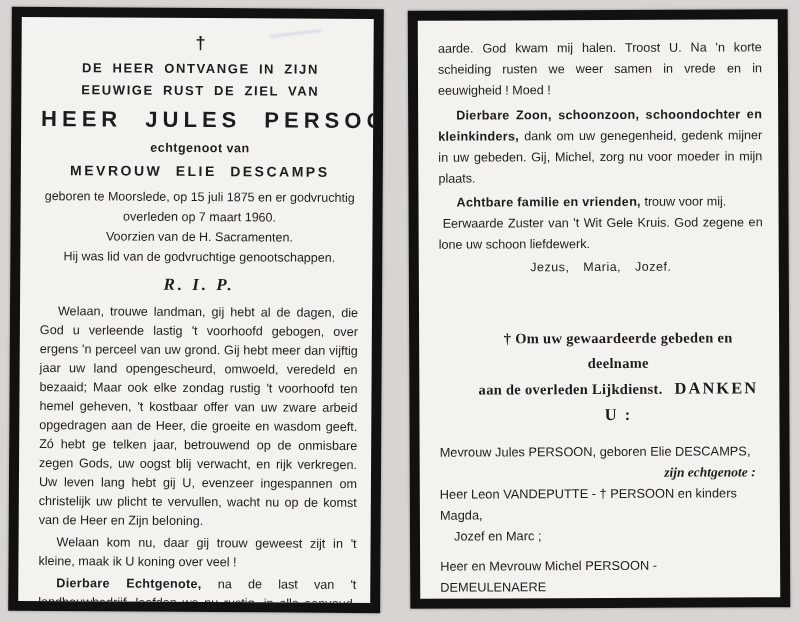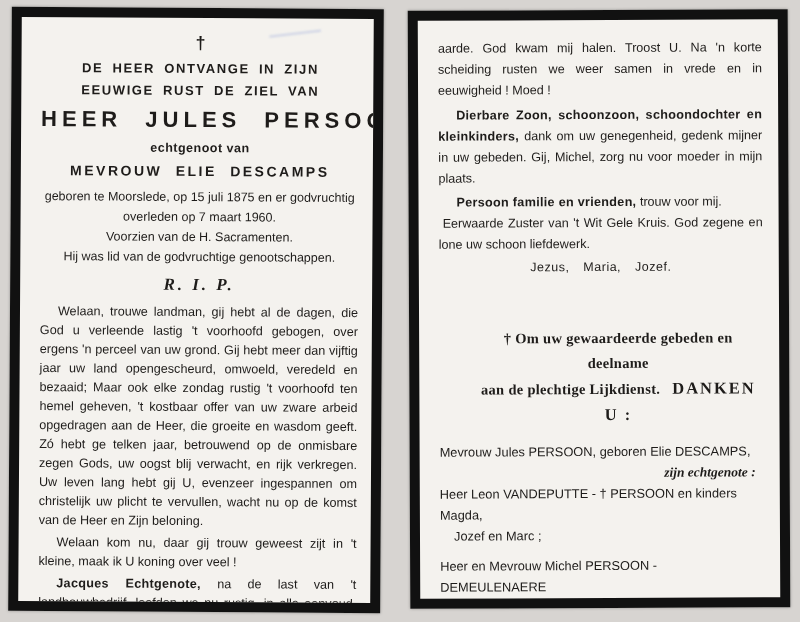--- a/index.html
+++ b/index.html
@@ -126,41 +126,41 @@
       <div class="center birth-line">overleden op 7 maart 1960.</div>
       <div class="center birth-line">Voorzien van de H. Sacramenten.</div>
       <div class="center birth-line">Hij was lid van de godvruchtige genootschappen.</div>
 
       <div class="center rip">R. I. P.</div>
 
       <p class="para para-1">Welaan, trouwe landman, gij hebt al de dagen, die God u verleende lastig 't voorhoofd gebogen, over ergens 'n perceel van uw grond. Gij hebt meer dan vijftig jaar uw land opengescheurd, omwoeld, veredeld en bezaaid; Maar ook elke zondag rustig 't voorhoofd ten hemel geheven, 't kostbaar offer van uw zware arbeid opgedragen aan de Heer, die groeite en wasdom geeft. Zó hebt ge telken jaar, betrouwend op de onmisbare zegen Gods, uw oogst blij verwacht, en rijk verkregen. Uw leven lang hebt gij U, evenzeer ingespannen om christelijk uw plicht te vervullen, wacht nu op de komst van de Heer en Zijn beloning.</p>
 
       <p class="para para-2">Welaan kom nu, daar gij trouw geweest zijt in 't kleine, maak ik U koning over veel !</p>
 
-      <p class="para para-3"><span class="lead">Jacques Echtgenote,</span><span> na de last van 't landbouwbedrijf, leefden we nu rustig, in alle eenvoud, gesparig van de zoete vrucht van onze bittere arbeid. Helaas, niets blijft duren op</span></p>
+      <p class="para para-3"><span class="lead">Dierbare Echtgenote,</span><span> na de last van 't landbouwbedrijf, leefden we nu rustig, in alle eenvoud, gesparig van de zoete vrucht van onze bittere arbeid. Helaas, niets blijft duren op</span></p>
 
     </div>
   </div>
 
   <div class="card right-card">
     <div class="inner right-inner">
 
       <p class="para r-para-1">aarde. God kwam mij halen. Troost U. Na 'n korte scheiding rusten we weer samen in vrede en in eeuwigheid ! Moed !</p>
 
       <p class="para r-para-2"><span class="lead">Dierbare Zoon, schoonzoon, schoondochter en kleinkinders,</span><span> dank om uw genegenheid, gedenk mijner in uw gebeden. Gij, Michel, zorg nu voor moeder in mijn plaats.</span></p>
 
-      <p class="para r-para-3"><span class="lead">Persoon familie en vrienden,</span><span> trouw voor mij.</span></p>
+      <p class="para r-para-3"><span class="lead">Achtbare familie en vrienden,</span><span> trouw voor mij.</span></p>
 
       <p class="para r-para-4">Eerwaarde Zuster van 't Wit Gele Kruis. God zegene en lone uw schoon liefdewerk.</p>
 
       <div class="center jmj">Jezus, Maria, Jozef.</div>
 
       <div class="thanks">
         <div>† Om uw gewaardeerde gebeden en deelname</div>
-        <div><span>aan de plechtige Lijkdienst.</span><span class="danken">DANKEN U :</span></div>
+        <div><span>aan de overleden Lijkdienst.</span><span class="danken">DANKEN U :</span></div>
       </div>
 
       <div class="family">
 
         <div class="fam-entry">
           <div class="fam-line">Mevrouw Jules PERSOON, geboren Elie DESCAMPS,</div>
           <div class="fam-tag">zijn echtgenote :</div>
         </div>
 
         <div class="fam-entry">

